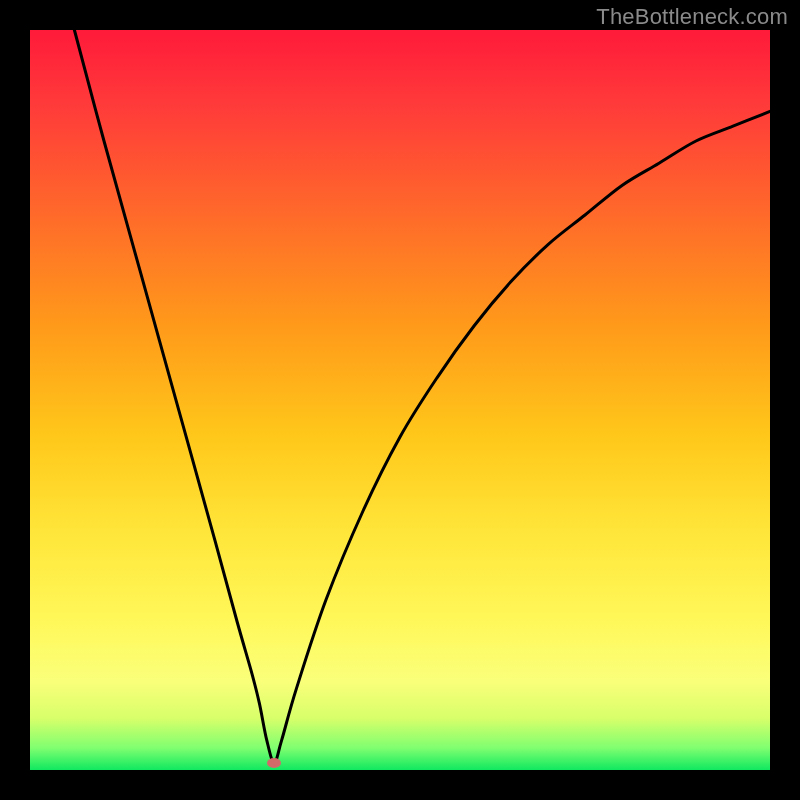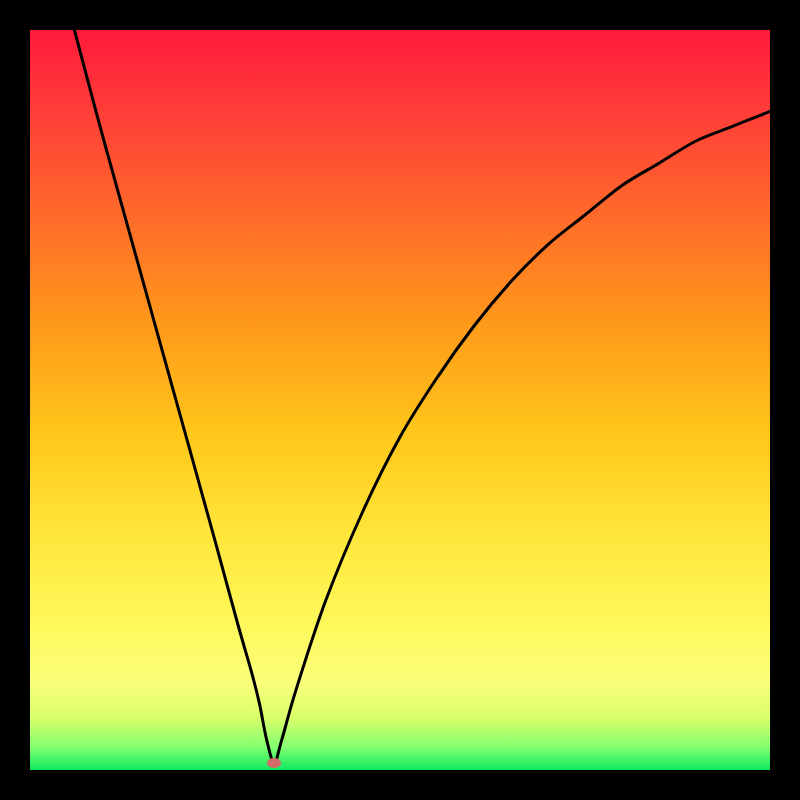--- a/index.html
+++ b/index.html
@@ -54,19 +54,20 @@
     height: 10px;
     background: #d36a6a;
     border-radius: 50%;
     transform: translate(-50%, -50%);
   }
 </style>
 </head>
 <body>
 
 <div class="chart-container">
+  <div class="watermark">TheBottleneck.com</div>
   <div class="plot-area">
     <svg class="curve-svg" viewBox="0 0 740 740" preserveAspectRatio="none">
       <path fill="none" stroke="#000" stroke-width="3" stroke-linejoin="round" stroke-linecap="round" d="M 44.40 0.00 C 49.33 18.50, 62.90 70.30, 74.00 111.00 C 85.10 151.70, 98.67 199.80, 111.00 244.20 C 123.33 288.60, 135.67 333.00, 148.00 377.40 C 160.33 421.80, 175.13 474.83, 185.00 510.60 C 194.87 546.37, 201.03 569.80, 207.20 592.00 C 213.37 614.20, 218.30 630.23, 222.00 643.80 C 225.70 657.37, 226.93 662.30, 229.40 673.40 C 231.87 684.50, 234.33 700.53, 236.80 710.40 C 239.27 720.27, 241.73 732.60, 244.20 732.60 C 246.67 732.60, 247.90 722.73, 251.60 710.40 C 255.30 698.07, 259.00 682.03, 266.40 658.60 C 273.80 635.17, 284.90 599.40, 296.00 569.80 C 307.10 540.20, 320.67 508.13, 333.00 481.00 C 345.33 453.87, 357.67 429.20, 370.00 407.00 C 382.33 384.80, 394.67 366.30, 407.00 347.80 C 419.33 329.30, 431.67 312.03, 444.00 296.00 C 456.33 279.97, 468.67 265.17, 481.00 251.60 C 493.33 238.03, 505.67 225.70, 518.00 214.60 C 530.33 203.50, 542.67 194.87, 555.00 185.00 C 567.33 175.13, 579.67 164.03, 592.00 155.40 C 604.33 146.77, 616.67 140.60, 629.00 133.20 C 641.33 125.80, 653.67 117.17, 666.00 111.00 C 678.33 104.83, 690.67 101.13, 703.00 96.20 C 715.33 91.27, 733.83 83.87, 740.00 81.40" id="curve-path"></path>
     </svg>
     <div class="marker" id="min-marker" style="left: 244.2px; top: 732.6px; background: rgb(211, 106, 106);"></div>
   </div>
 </div>
 
 </body></html>

